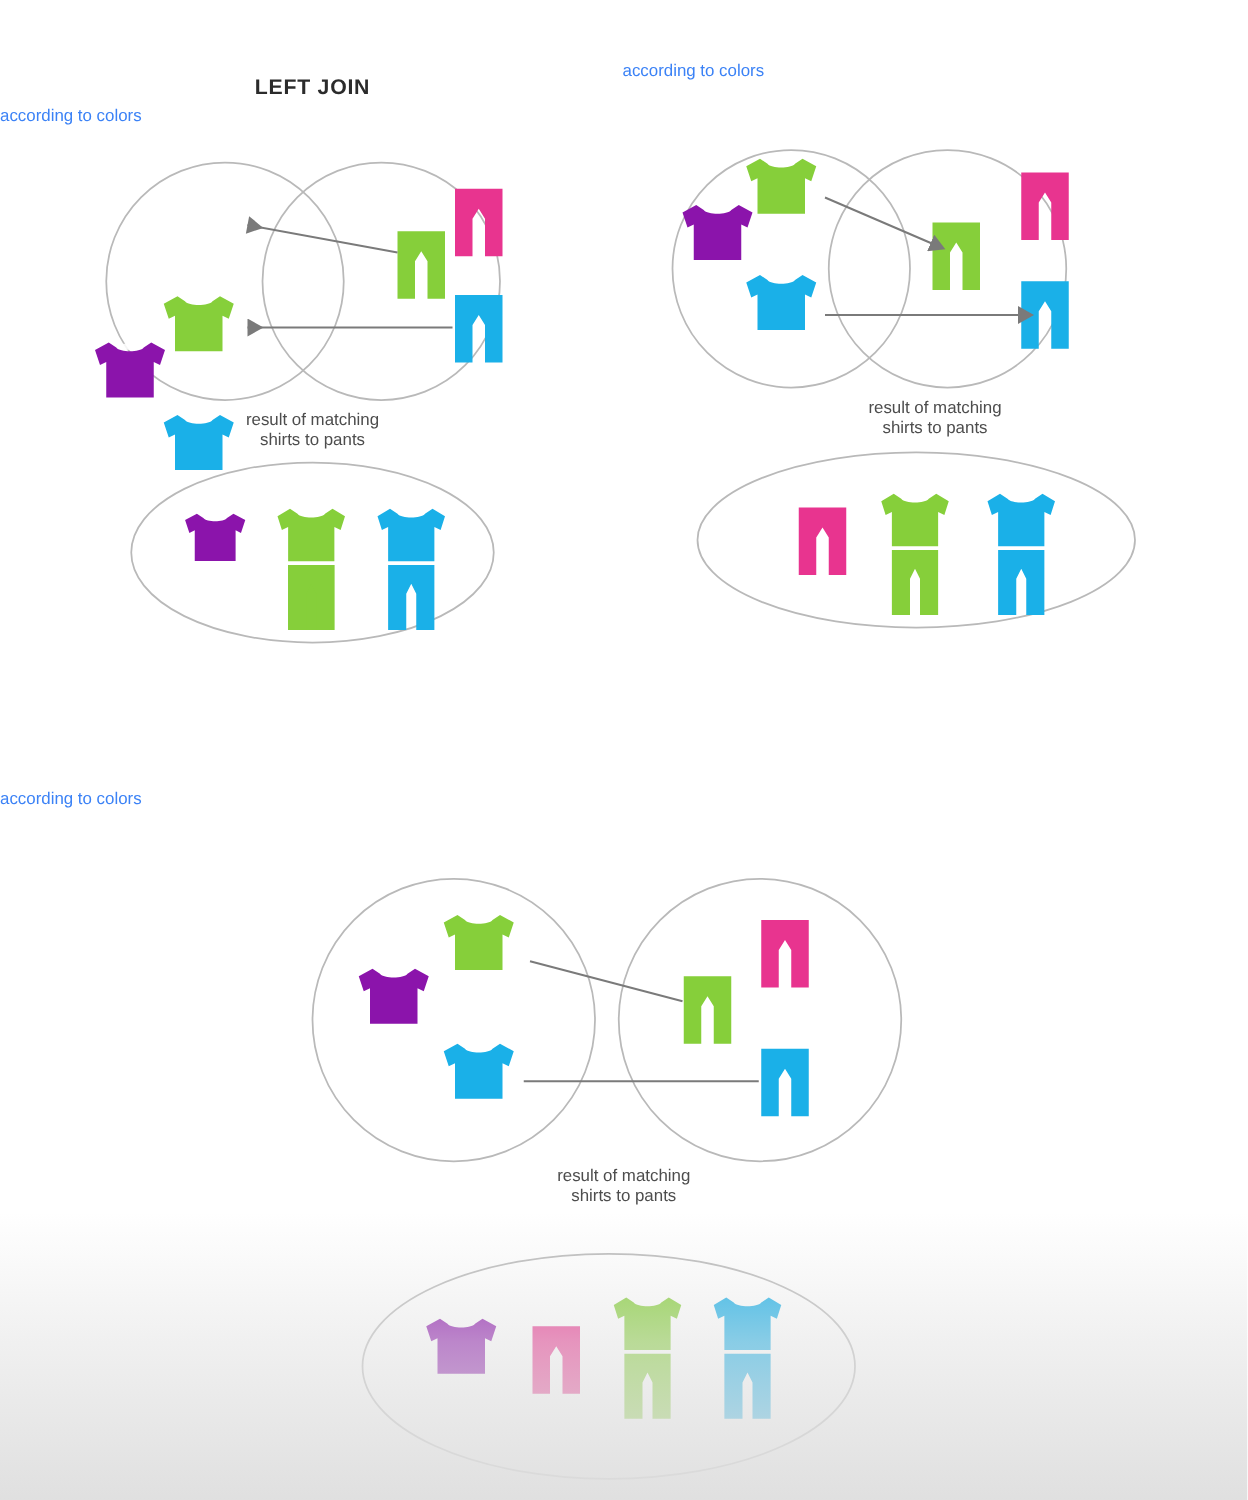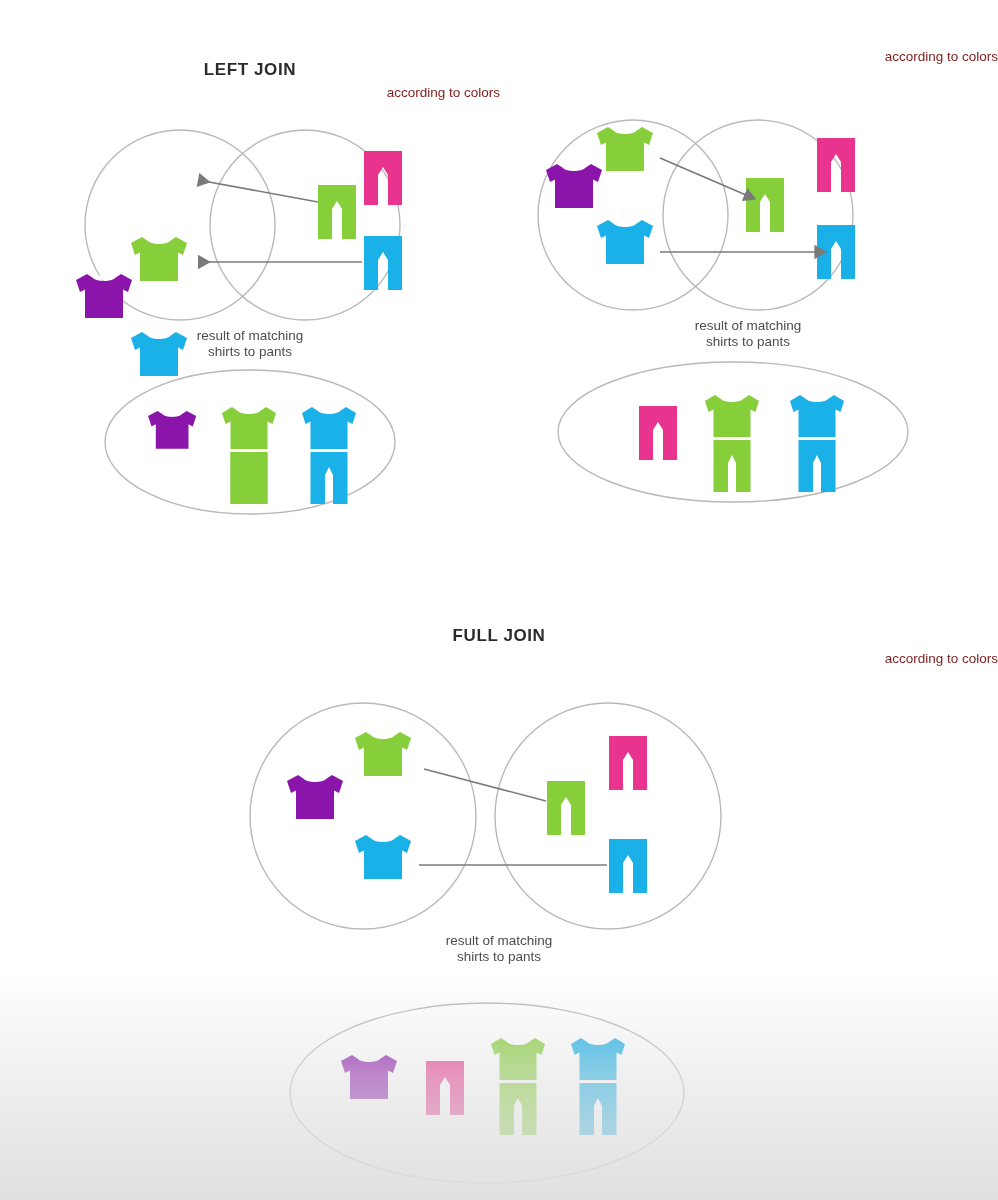--- a/index.html
+++ b/index.html
@@ -21,22 +21,22 @@
     font-weight:bold;
     font-size:17px;
     letter-spacing:0.6px;
     color:#2b2b2b;
     text-align:center;
     margin:0;
     white-space:nowrap;
   }
   .subtitle{
     font-size:13.5px;
-    color:#7f1d1d;
-    text-align:right;
+    color:#3b82f6;
+    text-align:left;
     margin:5px 0 0 0;
     white-space:nowrap;
   }
   .caption{
     font-size:13.5px;
     color:#4d4d4d;
     text-align:center;
     line-height:1.18;
     margin:0;
     white-space:nowrap;
@@ -230,21 +230,20 @@
         <path d="M19,3 C23,7 31,7 35,3 L33,1 L21,1 Z" fill="#ffffff" opacity="0.85"></path>
         <path d="M8.5,45 L45.5,45 L45.5,97 L31,97 L31,68 L27,60 L23,68 L23,97 L8.5,97 Z" fill="#1ab0e8"></path>
       </g>
     </g>
   </svg>
 </div>
 
 <div class="panel" id="p-full" style="left:0px;top:608px;width:998px;height:592px;">
 
   <div style="position:absolute;left:0;top:18px;width:998px;">
-    <p class="title">FULL JOIN</p>
     <p class="subtitle">according to colors</p>
   </div>
 
   <svg width="998" height="240" style="position:absolute;left:0;top:90px;">
     <circle class="vcircle" cx="363" cy="118" r="113"></circle>
     <circle class="vcircle" cx="608" cy="118" r="113"></circle>
 
     <g transform="translate(384,62)">
       <g transform="translate(-29,-28)">
         <path d="M17,4 L11,0 L0,6 L4,18 L9,15.5 L9,44 L47,44 L47,15.5 L52,18 L56,6 L45,0 L39,4

